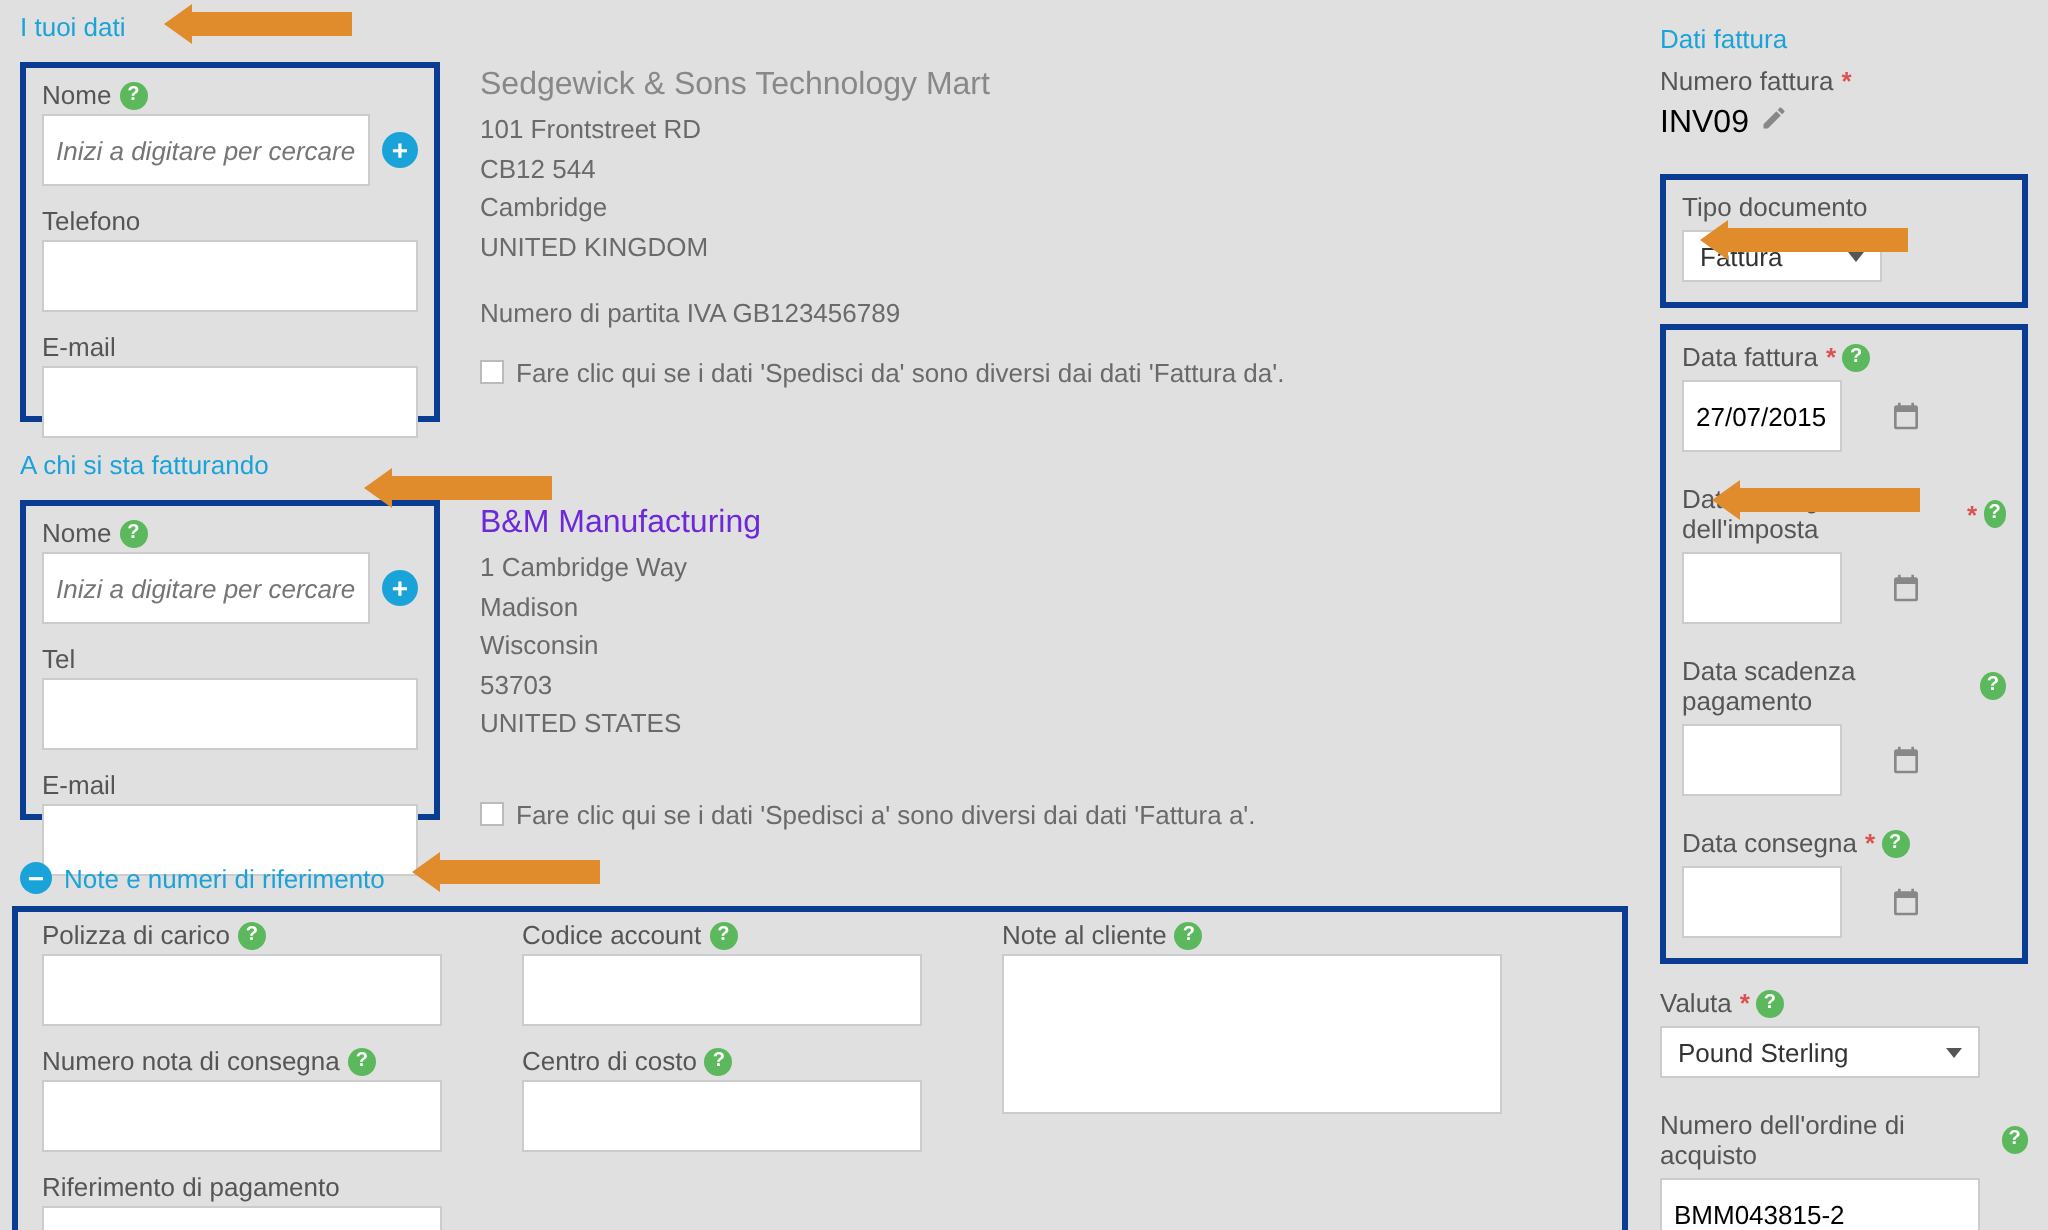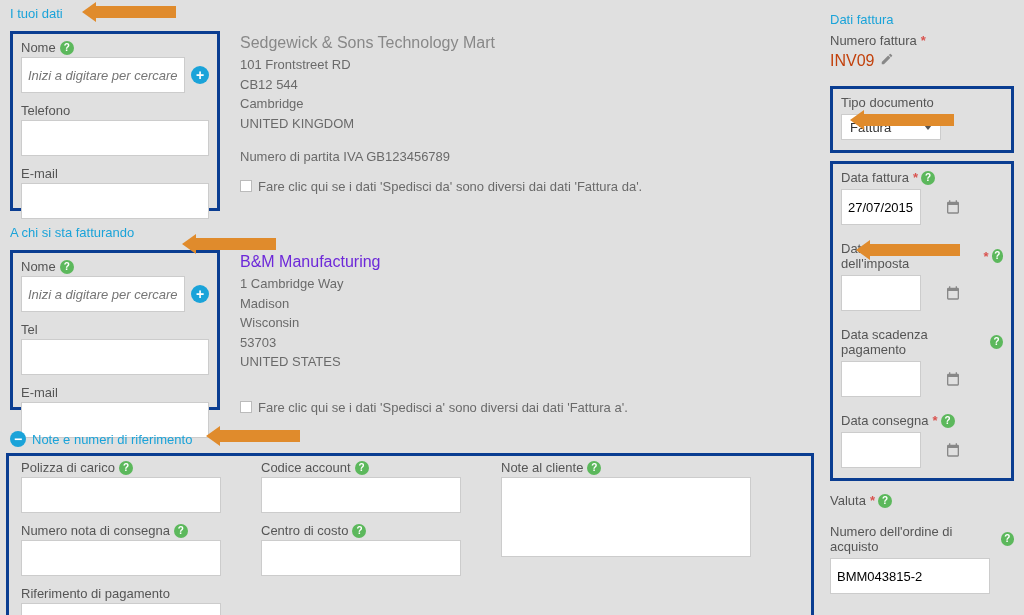--- a/index.html
+++ b/index.html
@@ -36,21 +36,21 @@
 
   .collapse-title { display:flex; align-items:center; gap:6px; color:#1aa3d9; font-size:13px; padding:6px 10px; }
   .minus-icon { display:inline-flex; align-items:center; justify-content:center; width:16px; height:16px; border-radius:50%; background:#1aa3d9; color:#fff; font-size:14px; font-weight:bold; line-height:1; cursor:pointer; }
 
   .ref-grid { display:flex; gap:40px; padding:4px 12px 8px 12px; }
   .ref-col { width:200px; }
   .ref-col-wide { width:250px; }
 
   
   .right .section-title { padding-left:0; }
-  .invoice-number-line { color:#c2410c; font-size:16px; display:flex; align-items:center; gap:6px; margin-bottom:4px; }
+  .invoice-number-line { color:#000000; font-size:16px; display:flex; align-items:center; gap:6px; margin-bottom:4px; }
   .edit-icon svg { width:14px; height:14px; fill:#888; cursor:pointer; }
 
   .r-field { margin-bottom:16px; }
   .r-label { color:#555; font-size:13px; margin-bottom:4px; display:flex; align-items:center; gap:3px; }
 
   .select { display:flex; align-items:center; justify-content:space-between; height:26px; border:1px solid #ccc; background:#fff; padding:0 8px; font-size:13px; color:#333; cursor:pointer; }
   .select.short { width:100px; }
   .select.medium { width:160px; }
   .caret { width:0; height:0; border-left:4px solid transparent; border-right:4px solid transparent; border-top:5px solid #555; }
 
@@ -309,20 +309,24 @@
         </div>
       </div>
     </div>
 
     <div class="r-field">
       <div class="r-label">
           <span>Valuta</span>
           <span class="req">*</span>
           <span class="help-icon">?</span>
         </div>
+      <div class="select medium">
+        <span>Pound Sterling</span>
+        <span class="caret"></span>
+      </div>
     </div>
 
     <div class="r-field">
       <div class="r-label">
           <span>Numero dell'ordine di acquisto</span>
           <span class="help-icon">?</span>
         </div>
       <input class="input" style="width: 160px;" value="BMM043815-2">
     </div>
 

